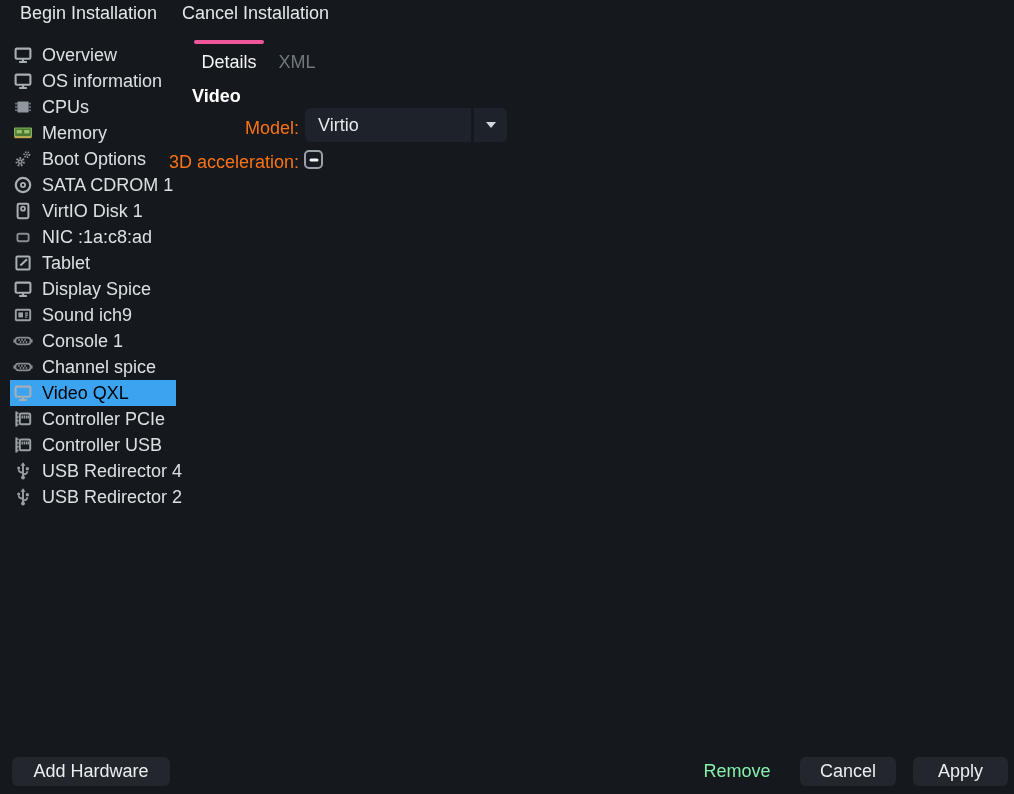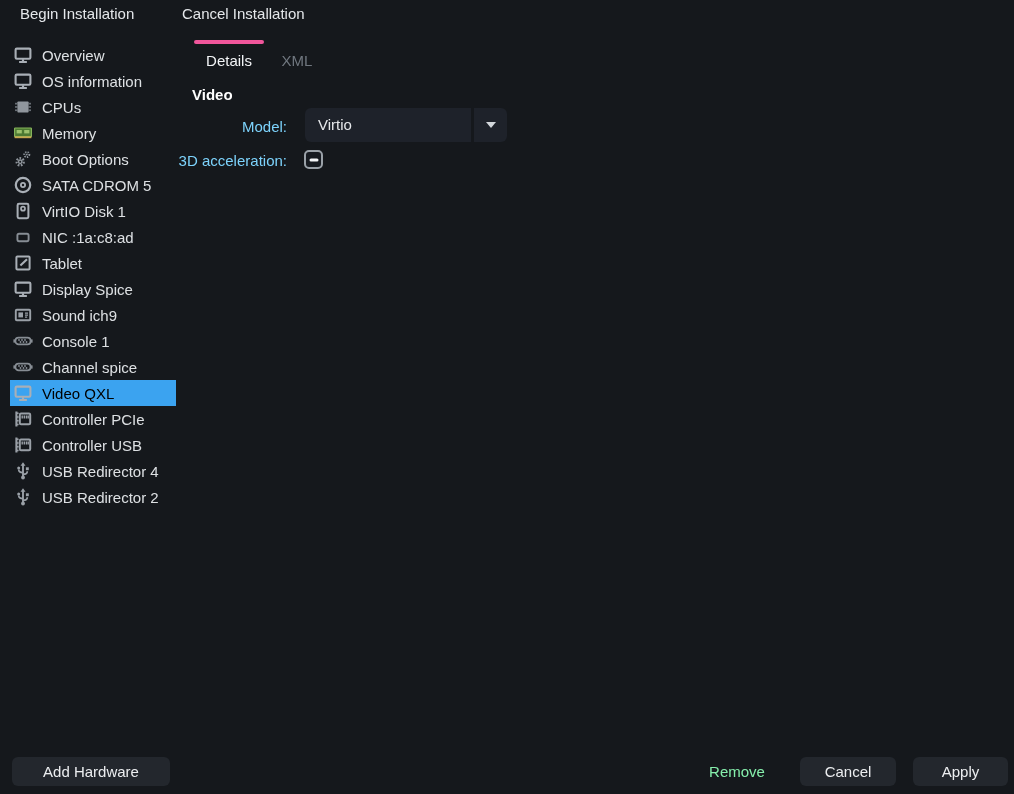--- a/index.html
+++ b/index.html
@@ -1,20 +1,20 @@
 <!DOCTYPE html>
 <html style="--bg: #15181c; --selection-blue: #3ba3f0; --accent-pink: #f0569b; --button-bg: #23272d; --memory-green: #4d7a33;"><head>
 <meta charset="utf-8">
 <style>
   html,body{margin:0;padding:0;background:#000;}
   .app{
     position:relative;width:1014px;height:794px;overflow:hidden;
     background:var(--bg,#15181c);
     font-family:"Liberation Sans","DejaVu Sans",sans-serif;
-    color:#e7e9ec;font-size:15px;
+    color:#e7e9ec;font-size:18px;
     -webkit-font-smoothing:antialiased;
   }
   
   .toolbtn{
     position:absolute;top:0;height:27px;line-height:27px;
     padding:0 12px;border-radius:5px;color:#e4e7ea;cursor:pointer;
     background:transparent;white-space:nowrap;
   }
   
   .sidebar{position:absolute;left:0;top:42px;width:184px;}
@@ -30,21 +30,21 @@
   .tabs{position:absolute;left:194px;top:40px;display:flex;}
   .tab{display:flex;flex-direction:column;align-items:center;cursor:pointer;}
   .tab .indicator{height:4px;width:100%;border-radius:2px;background:transparent;}
   .tab .tlabel{margin-top:8px;color:#70777f;}
   .tab.active .indicator{background:var(--accent-pink,#f0569b);}
   .tab.active .tlabel{color:#f2f4f6;}
   .tab-details{width:70px;align-items:center;}
   .tab-xml{width:66px;}
   
   .heading{position:absolute;left:192px;top:86px;font-weight:bold;color:#ffffff;}
-  .fieldlabel{position:absolute;width:149px;left:138px;text-align:right;color:#7dd3fc;white-space:nowrap;}
+  .fieldlabel{position:absolute;width:149px;left:150px;text-align:right;color:#f97316;white-space:nowrap;}
   .model-label{top:118px;}
   .accel-label{top:152px;}
   .combo{position:absolute;left:305px;top:108px;width:202px;height:34px;display:flex;}
   .combo .entry{
     flex:1;background:#1e222a;border-radius:6px 0 0 6px;
     line-height:34px;padding-left:13px;color:#e6e8eb;cursor:pointer;
     margin-right:3px;
   }
   .combo .arrowbtn{
     width:33px;background:#1e222a;border-radius:0 6px 6px 0;
@@ -140,21 +140,21 @@
         </span>
         <span class="slabel">Boot Options</span>
       </div>
       <div class="srow">
         <span class="sicon">
           <svg width="20" height="20" viewBox="0 0 20 20" fill="none">
             <circle cx="10" cy="10" r="7.2" stroke="#a9afb6" stroke-width="2.2"></circle>
             <circle cx="10" cy="10" r="2.1" stroke="#a9afb6" stroke-width="1.8"></circle>
           </svg>
         </span>
-        <span class="slabel">SATA CDROM 5</span>
+        <span class="slabel">SATA CDROM 1</span>
       </div>
       <div class="srow">
         <span class="sicon">
           <svg width="20" height="20" viewBox="0 0 20 20" fill="none">
             <rect x="4.6" y="2.8" width="10.8" height="14.4" rx="1.4" stroke="#a9afb6" stroke-width="2"></rect>
             <circle cx="10" cy="7.7" r="2" stroke="#a9afb6" stroke-width="1.7"></circle>
           </svg>
         </span>
         <span class="slabel">VirtIO Disk 1</span>
       </div>

